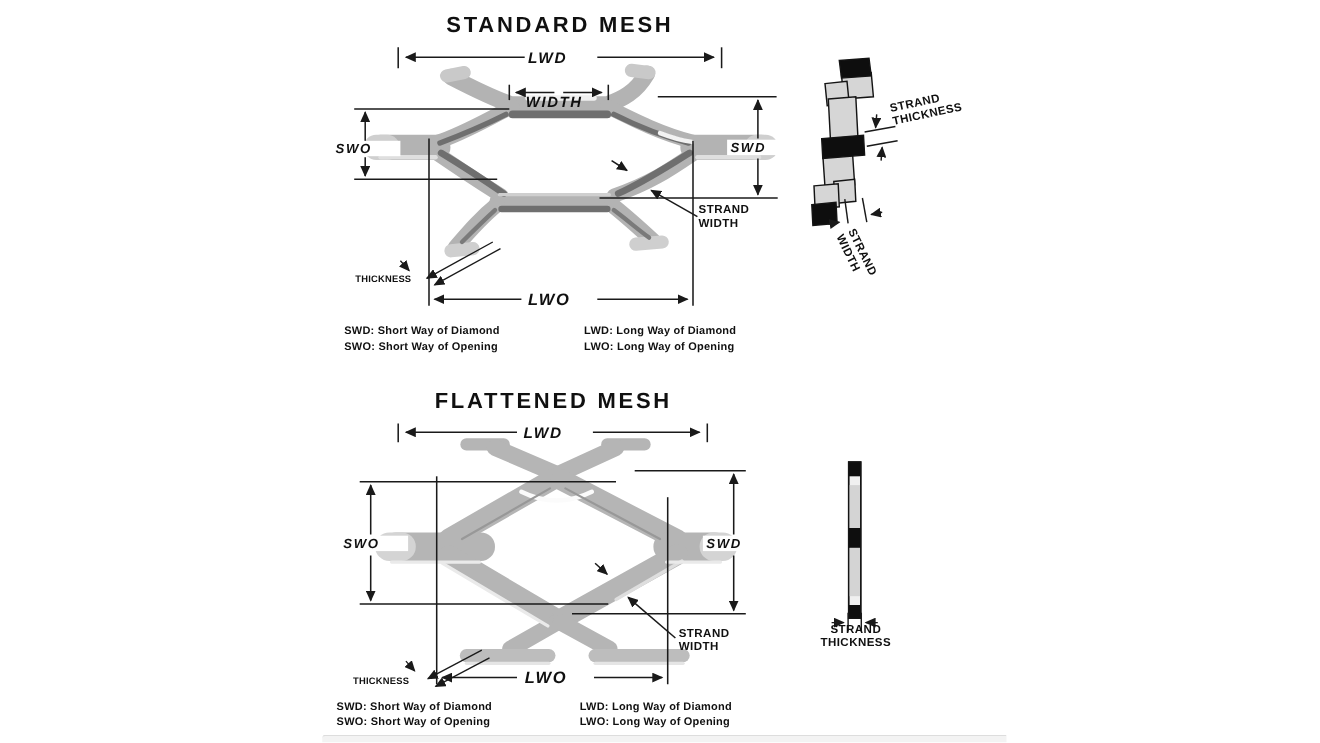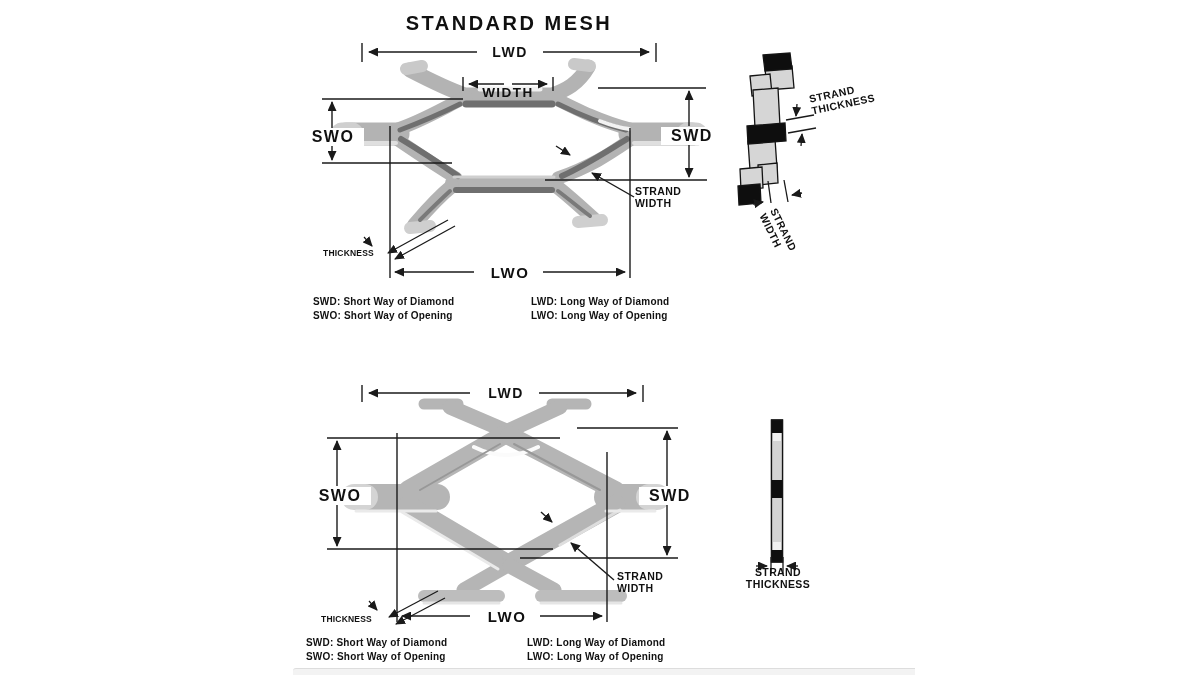--- a/index.html
+++ b/index.html
@@ -1,23 +1,23 @@
 <!DOCTYPE html>
 <html><head>
 <meta charset="utf-8">
 <style>
   html,body{margin:0;padding:0;background:#fff;}
   #stage{position:relative;width:1200px;height:675px;background:#ffffff;overflow:hidden;
          font-family:"Liberation Sans", sans-serif;color:#111;}
   #diagram-svg{position:absolute;left:0;top:0;}
   .lbl{position:absolute;font-weight:bold;color:#101010;white-space:pre-line;}
   .title{font-size:20px;letter-spacing:2.5px;text-align:center;}
-  .dim{font-size:15px;letter-spacing:1.5px;text-align:center;}
+  .dim{font-size:15px;letter-spacing:1.5px;text-align:left;font-style:italic;}
   .dim.bg{background:#fff;padding:0 3px;}
-  .dim.big{font-size:16px;}
+  .dim.big{font-size:12px;}
   .small{font-size:10.5px;line-height:12px;letter-spacing:0.4px;}
   .tiny{font-size:8.5px;letter-spacing:0.2px;}
   .legend{font-size:10px;line-height:14px;letter-spacing:0.2px;}
   .center{text-align:center;}
   .rot-th{transform:rotate(-12deg);transform-origin:left top;}
   .rot-sw{transform:rotate(64deg);transform-origin:left top;}
   #bottom-strip{position:absolute;left:293px;top:668px;width:622px;height:7px;
                 background:#f3f3f3;border-top:1px solid #dddddd;border-radius:3px 0 0 0;}
 </style>
 </head>
@@ -211,20 +211,21 @@
   <div class="lbl tiny" style="left:323px;top:248px;">THICKNESS</div>
   <div class="lbl small rot-th" style="left:808px;top:93px;">STRAND
 THICKNESS</div>
   <div class="lbl small rot-sw" style="left:779px;top:206px;">STRAND
 WIDTH</div>
   <div class="lbl legend" style="left:313px;top:295px;">SWD: Short Way of Diamond</div>
   <div class="lbl legend" style="left:313px;top:309px;">SWO: Short Way of Opening</div>
   <div class="lbl legend" style="left:531px;top:295px;">LWD: Long Way of Diamond</div>
   <div class="lbl legend" style="left:531px;top:309px;">LWO: Long Way of Opening</div>
 
+  <div class="lbl title" style="left:328px;top:354px;width:350px;">FLATTENED MESH</div>
   <div class="lbl dim bg" style="left:473px;top:385px;width:60px;font-size:14px;">LWD</div>
   <div class="lbl dim big bg" style="left:309px;top:487px;width:56px;">SWO</div>
   <div class="lbl dim big bg" style="left:639px;top:487px;width:56px;">SWD</div>
   <div class="lbl dim bg" style="left:474px;top:608px;width:60px;">LWO</div>
   <div class="lbl small" style="left:617px;top:570px;">STRAND
 WIDTH</div>
   <div class="lbl tiny" style="left:321px;top:614px;">THICKNESS</div>
   <div class="lbl small center" style="left:727px;top:566px;width:102px;">STRAND
 THICKNESS</div>
   <div class="lbl legend" style="left:306px;top:636px;">SWD: Short Way of Diamond</div>

